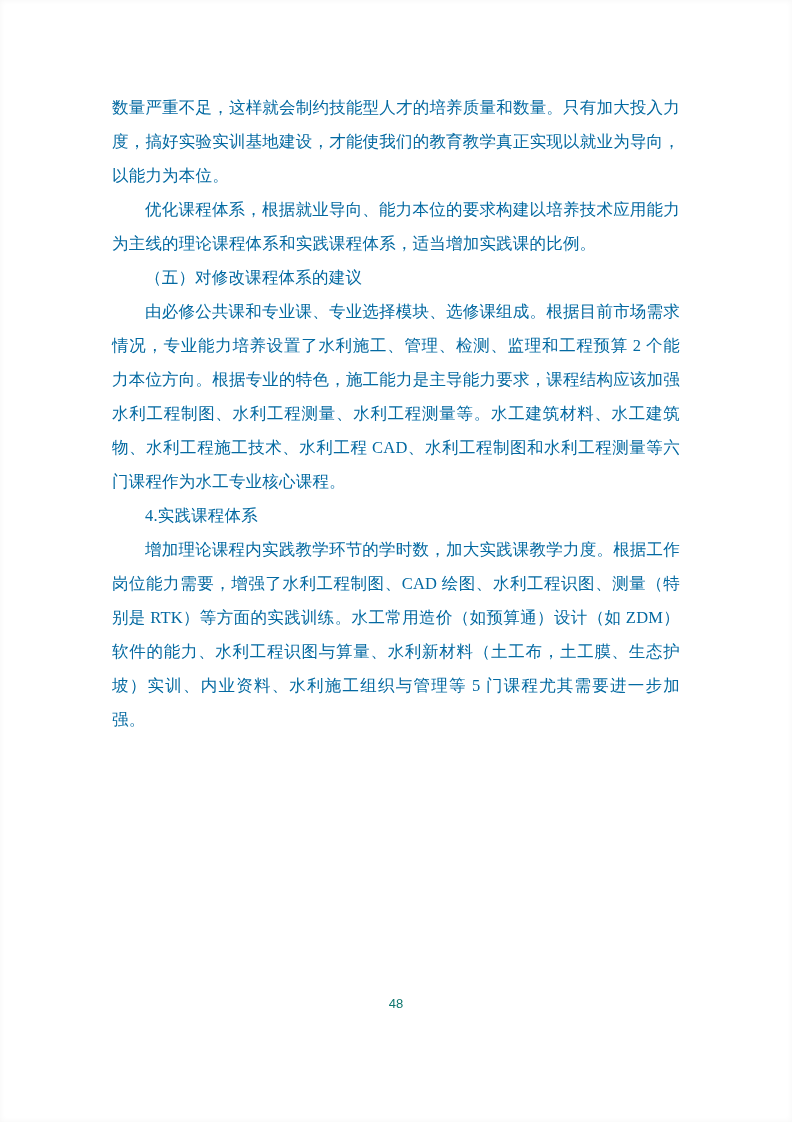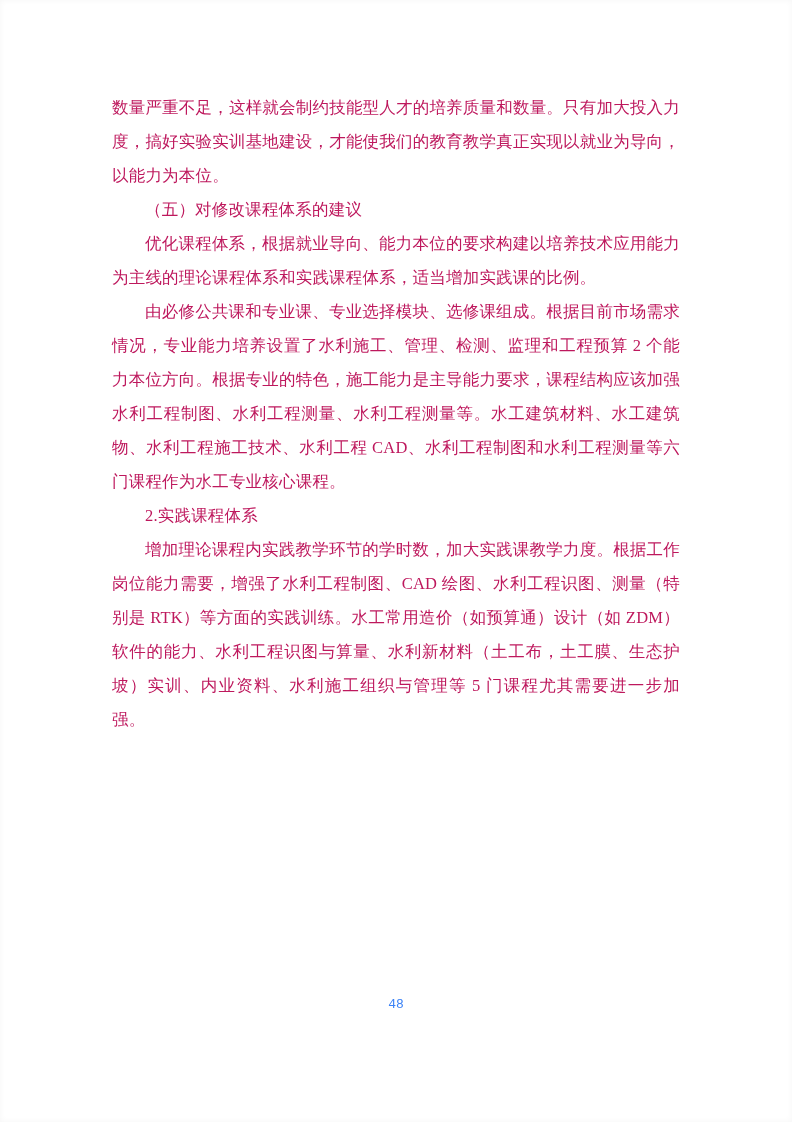--- a/index.html
+++ b/index.html
@@ -21,54 +21,54 @@
     position: absolute;
     left: 112px;
     top: 91px;
     width: 568px;
   }
   .doc-content p {
     margin: 0;
     padding: 0;
     font-size: 16.5px;
     line-height: 34px;
-    color: #be185d;
+    color: #0369a1;
     text-align: justify;
     text-justify: inter-ideograph;
     letter-spacing: 0.2px;
     word-break: break-all;
   }
   .doc-content p.indent {
     text-indent: 2em;
   }
   .page-footer {
     position: absolute;
     left: 0;
     top: 994px;
     width: 100%;
     text-align: center;
   }
   .page-number {
     font-size: 13px;
-    color: #3b82f6;
-    font-family: Liberation Mono, monospace;
+    color: #0f766e;
+    font-family: Liberation Sans, sans-serif;
     margin-top: 28px;
   }
 </style>
 </head>
 <body>
 
 <div class="doc-page">
 
   <div class="doc-content">
     <p class="no-indent">数量严重不足，这样就会制约技能型人才的培养质量和数量。只有加大投入力度，搞好实验实训基地建设，才能使我们的教育教学真正实现以就业为导向，以能力为本位。</p>
+    <p class="indent">优化课程体系，根据就业导向、能力本位的要求构建以培养技术应用能力为主线的理论课程体系和实践课程体系，适当增加实践课的比例。</p>
     <p class="indent">（五）对修改课程体系的建议</p>
-    <p class="indent">优化课程体系，根据就业导向、能力本位的要求构建以培养技术应用能力为主线的理论课程体系和实践课程体系，适当增加实践课的比例。</p>
     <p class="indent">由必修公共课和专业课、专业选择模块、选修课组成。根据目前市场需求情况，专业能力培养设置了水利施工、管理、检测、监理和工程预算 2 个能力本位方向。根据专业的特色，施工能力是主导能力要求，课程结构应该加强水利工程制图、水利工程测量、水利工程测量等。水工建筑材料、水工建筑物、水利工程施工技术、水利工程 CAD、水利工程制图和水利工程测量等六门课程作为水工专业核心课程。</p>
-    <p class="indent">2.实践课程体系</p>
+    <p class="indent">4.实践课程体系</p>
     <p class="indent">增加理论课程内实践教学环节的学时数，加大实践课教学力度。根据工作岗位能力需要，增强了水利工程制图、CAD 绘图、水利工程识图、测量（特别是 RTK）等方面的实践训练。水工常用造价（如预算通）设计（如 ZDM）软件的能力、水利工程识图与算量、水利新材料（土工布，土工膜、生态护坡）实训、内业资料、水利施工组织与管理等 5 门课程尤其需要进一步加强。</p>
   </div>
 
   <div class="page-footer">
     <span class="page-number">48</span>
   </div>
 
 </div>
 
 </body></html>

